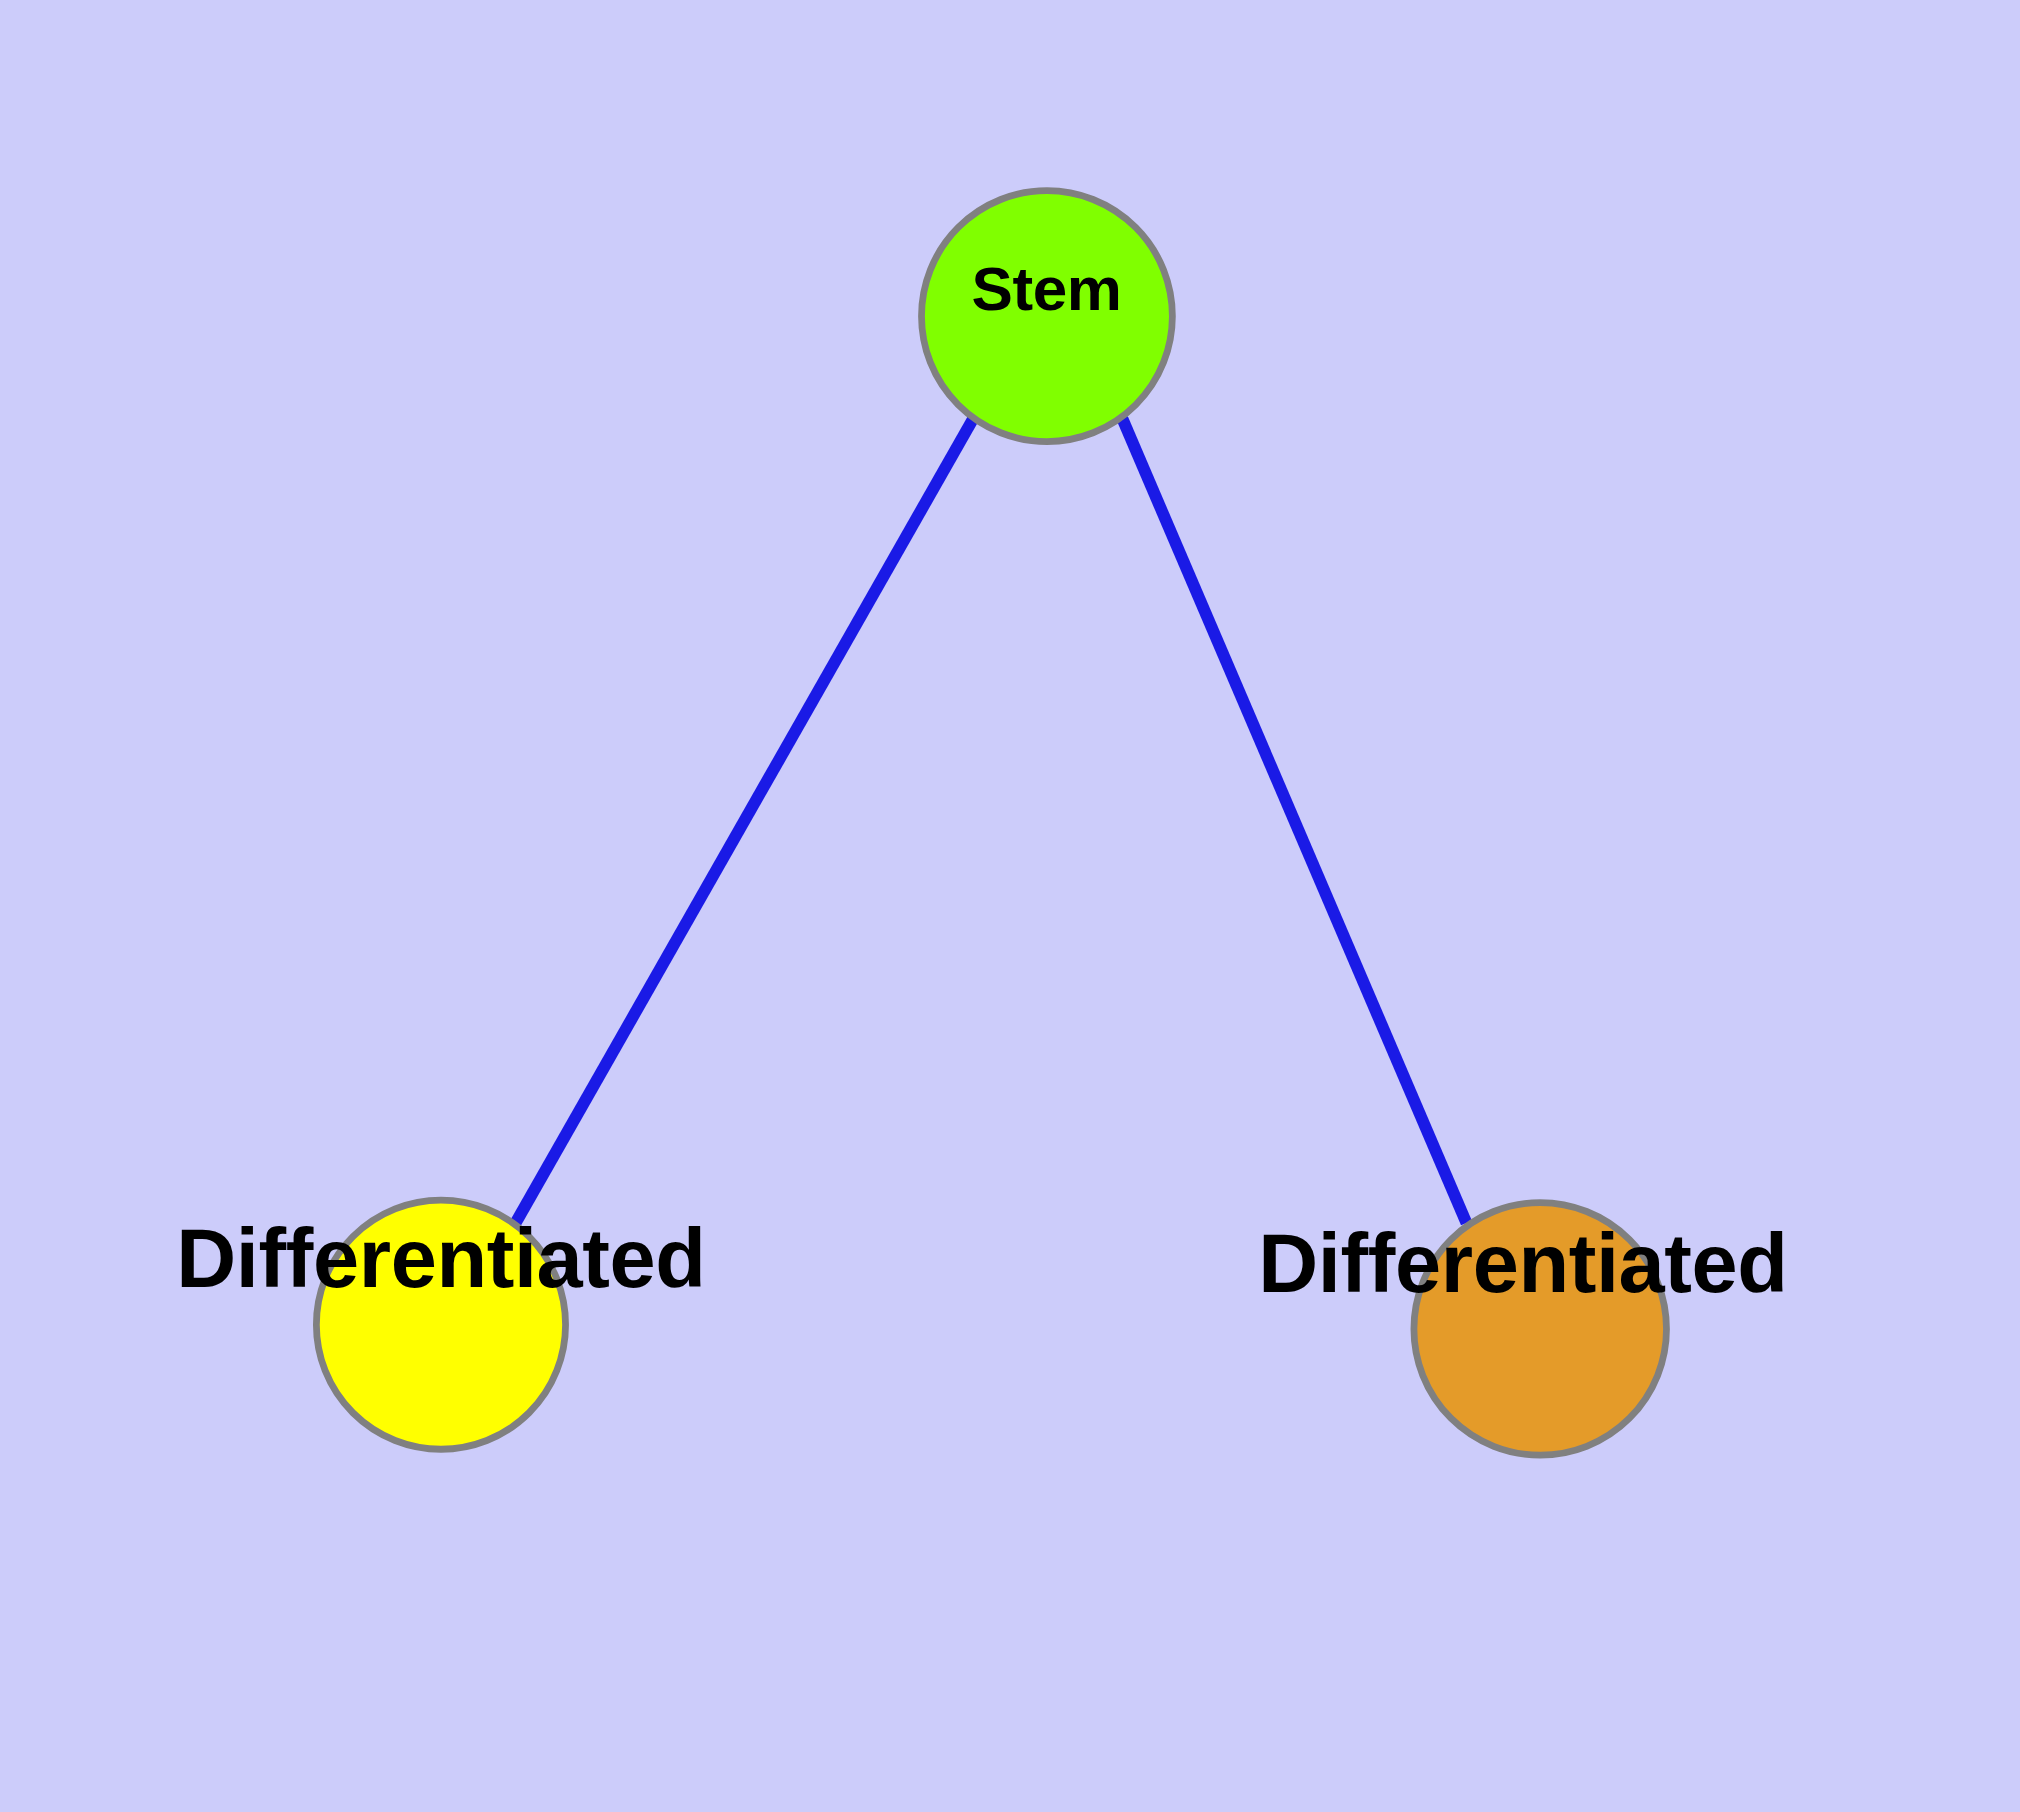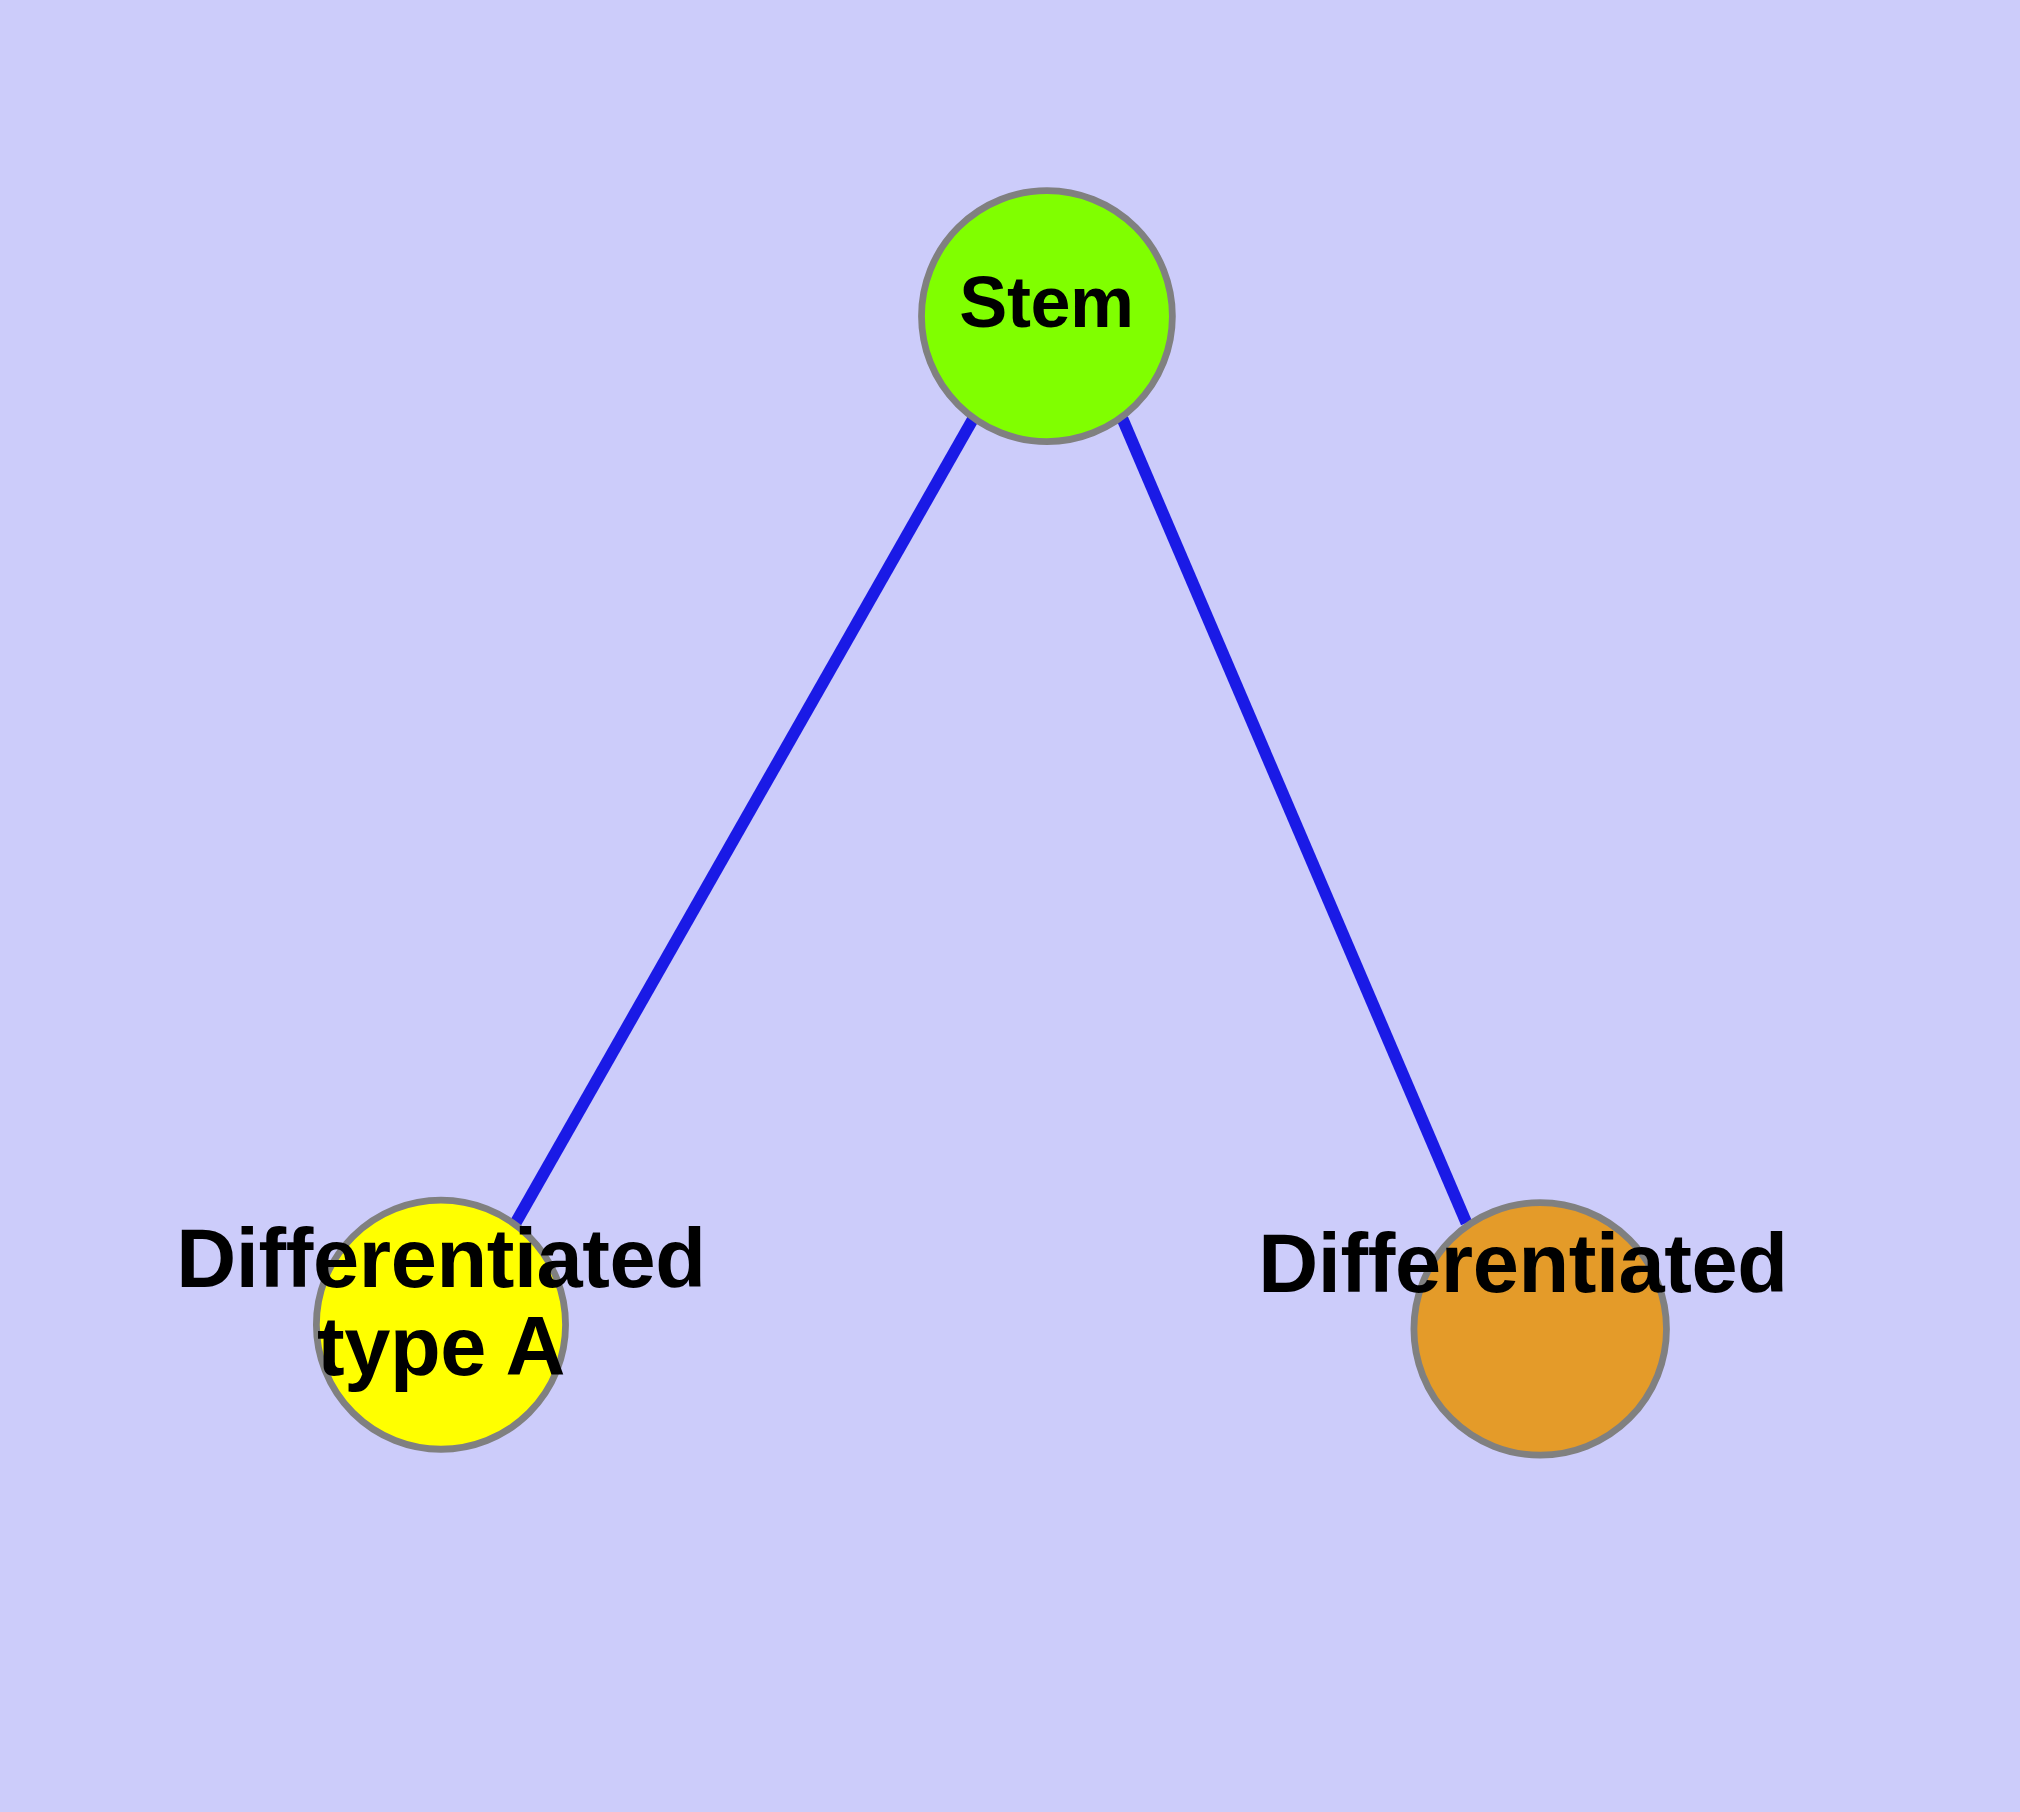--- a/index.html
+++ b/index.html
@@ -31,23 +31,23 @@
     position: absolute;
     text-align: center;
     font-weight: bold;
     color: #000000;
     white-space: pre;
     line-height: 1.06;
     pointer-events: none;
     letter-spacing: -0.4px;
   }
   #label-stem {
-    font-size: 72px;
+    font-size: 62px;
     left: 792px;
-    top: 264px;
+    top: 256px;
     width: 509px;
   }
   #label-diff-a {
     font-size: 83px;
     left: 136px;
     top: 1215px;
     width: 610px;
   }
   #label-diff-b {
     font-size: 83px;
@@ -70,18 +70,18 @@
     </g>
     <g>
       <circle cx="1235" cy="373" r="148" fill="#80ff00" stroke="#808080" stroke-width="8"></circle>
       <circle cx="520" cy="1563" r="147" fill="#ffff00" stroke="#808080" stroke-width="8"></circle>
       <circle cx="1817" cy="1568" r="149" fill="#e49b29" stroke="#808080" stroke-width="8"></circle>
     </g>
   </svg>
 
   <div id="label-stem" class="node-label">Stem</div>
 
-  <div id="label-diff-a" class="node-label"><span>Differentiated</span><br><span>type A</span></div>
+  <div id="label-diff-a" class="node-label"><span>Differentiated</span><br></div>
 
   <div id="label-diff-b" class="node-label"><span>Differentiated</span><br></div>
 
 </div>
 
 
 </body></html>

